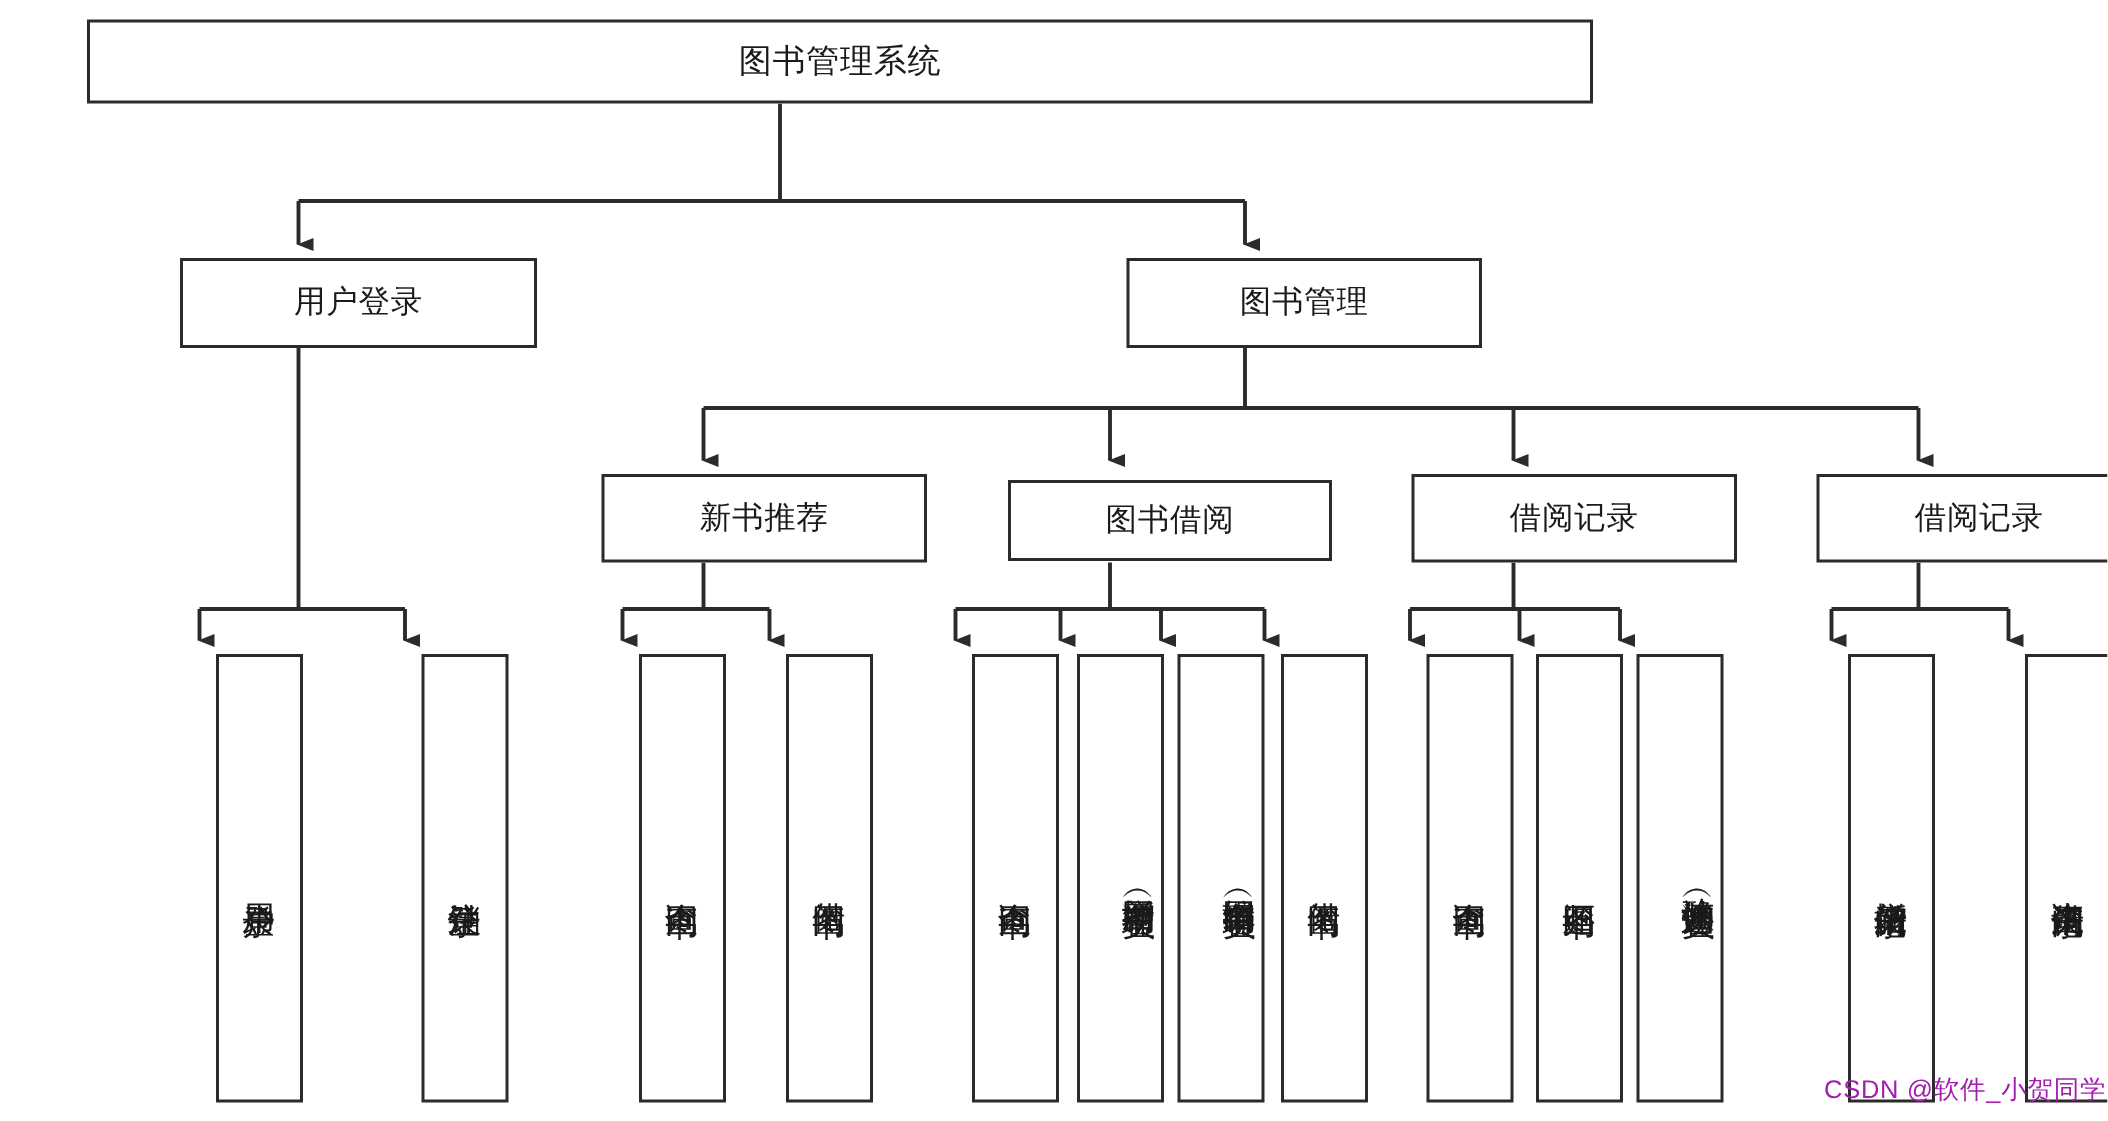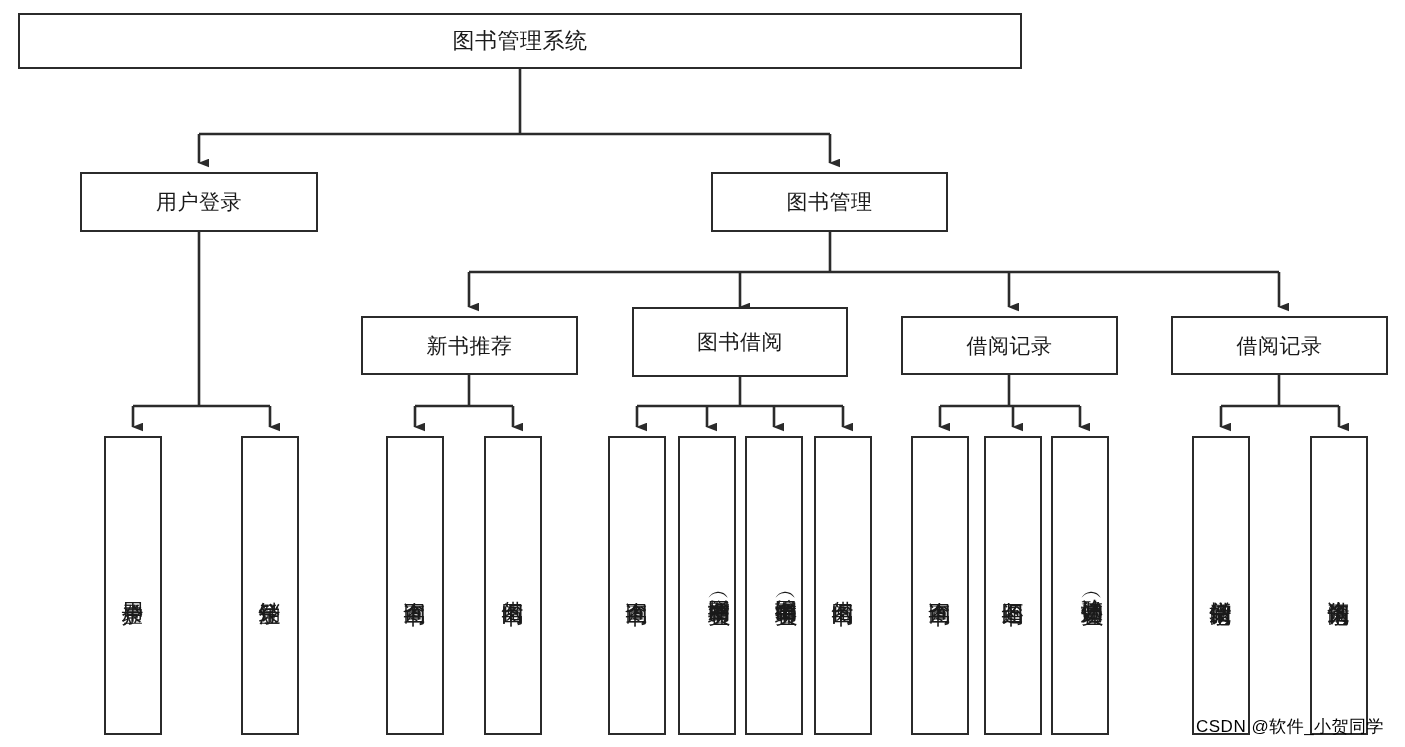--- a/index.html
+++ b/index.html
@@ -27,20 +27,21 @@
   }
   .node {
     position: absolute;
     box-sizing: border-box;
     background: #ffffff;
     border: 2px solid #2b2b2b;
     display: flex;
     align-items: center;
     justify-content: center;
     color: #1a1a1a;
+    margin-left: 40px;
   }
   .node-h {
     font-size: 21px;
     line-height: 1.2;
     letter-spacing: 0.5px;
     white-space: nowrap;
   }
   .node-root {
     font-size: 22px;
   }
@@ -51,23 +52,24 @@
     line-height: 1.32;
     letter-spacing: 1px;
     align-items: center;
     justify-content: center;
     padding: 6px 0;
     text-align: center;
   }
   .watermark {
     position: absolute;
     font-size: 17px;
-    color: #000000;
+    color: #a21caf;
     white-space: nowrap;
     letter-spacing: 0.5px;
+    margin-left: 20px;
   }
 </style>
 </head>
 <body>
 
 <div id="diagram-root">
 
   <svg id="edge-layer" viewBox="0 0 1405 747" width="1405" height="747" xmlns="http://www.w3.org/2000/svg">
     <defs>
       <marker id="arrowhead" markerWidth="9" markerHeight="11" refX="4.5" refY="10" orient="auto" markerUnits="userSpaceOnUse">
@@ -125,21 +127,21 @@
   <div class="node node-h" style="left:80px; top:172px; width:238px; height:60px;">
     <span>用户登录</span>
   </div>
   <div class="node node-h" style="left:361px; top:316px; width:217px; height:59px;">
     <span>新书推荐</span>
   </div>
 
   <div class="node node-h" style="left:711px; top:172px; width:237px; height:60px;">
     <span>图书管理</span>
   </div>
-  <div class="node node-h" style="left:632px; top:307px; width:216px; height:70px;">
+  <div class="node node-h" style="left:632px; top:320px; width:216px; height:54px;">
     <span>图书借阅</span>
   </div>
   <div class="node node-h" style="left:901px; top:316px; width:217px; height:59px;">
     <span>借阅记录</span>
   </div>
   <div class="node node-h" style="left:1171px; top:316px; width:217px; height:59px;">
     <span>借阅记录</span>
   </div>
 
   <div class="node node-v" style="left:104px; top:436px; width:58px; height:299px;">

